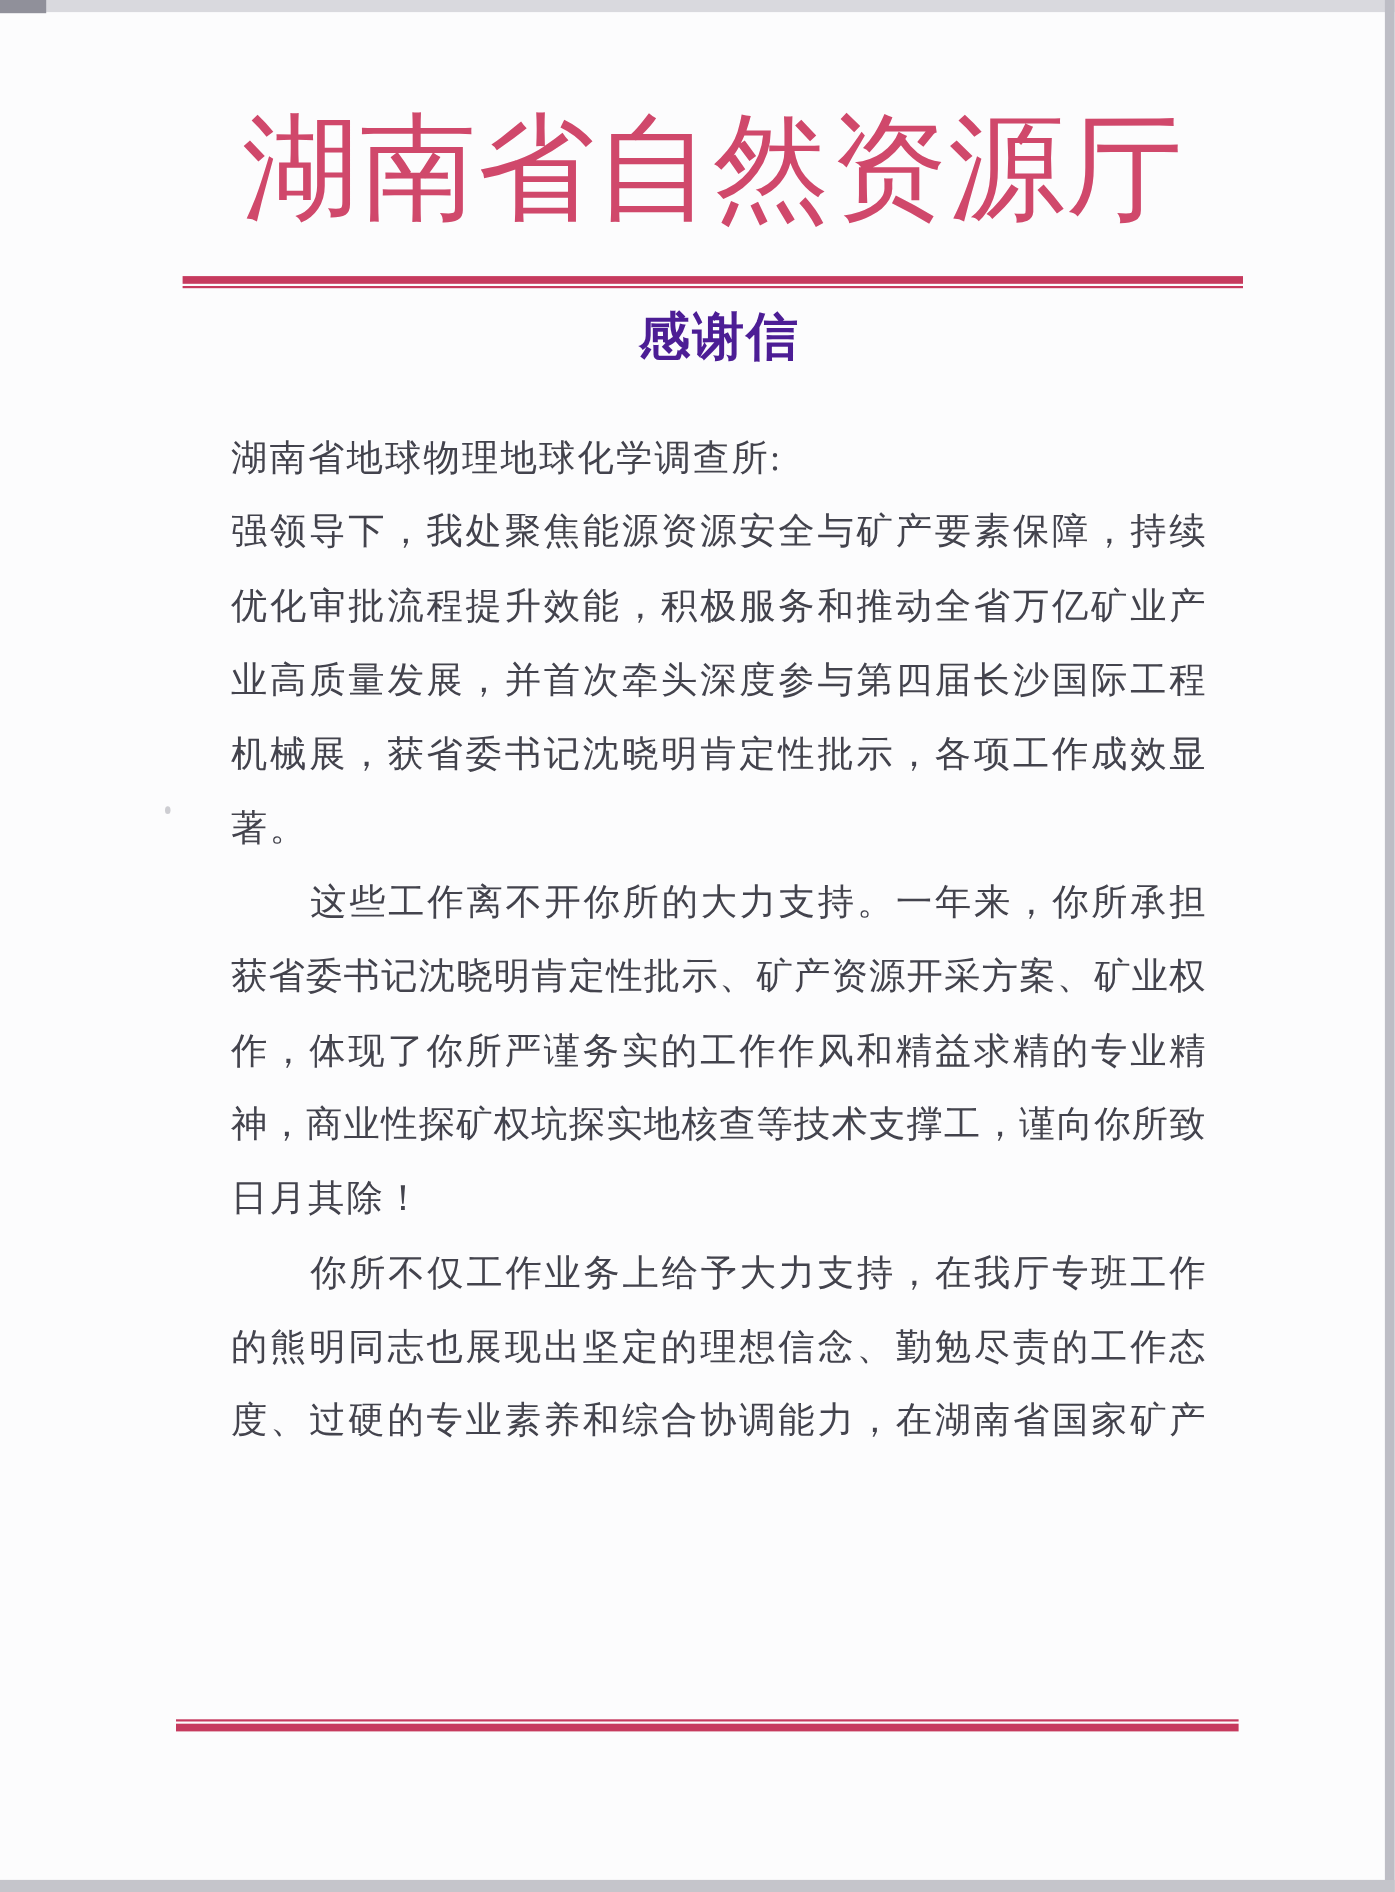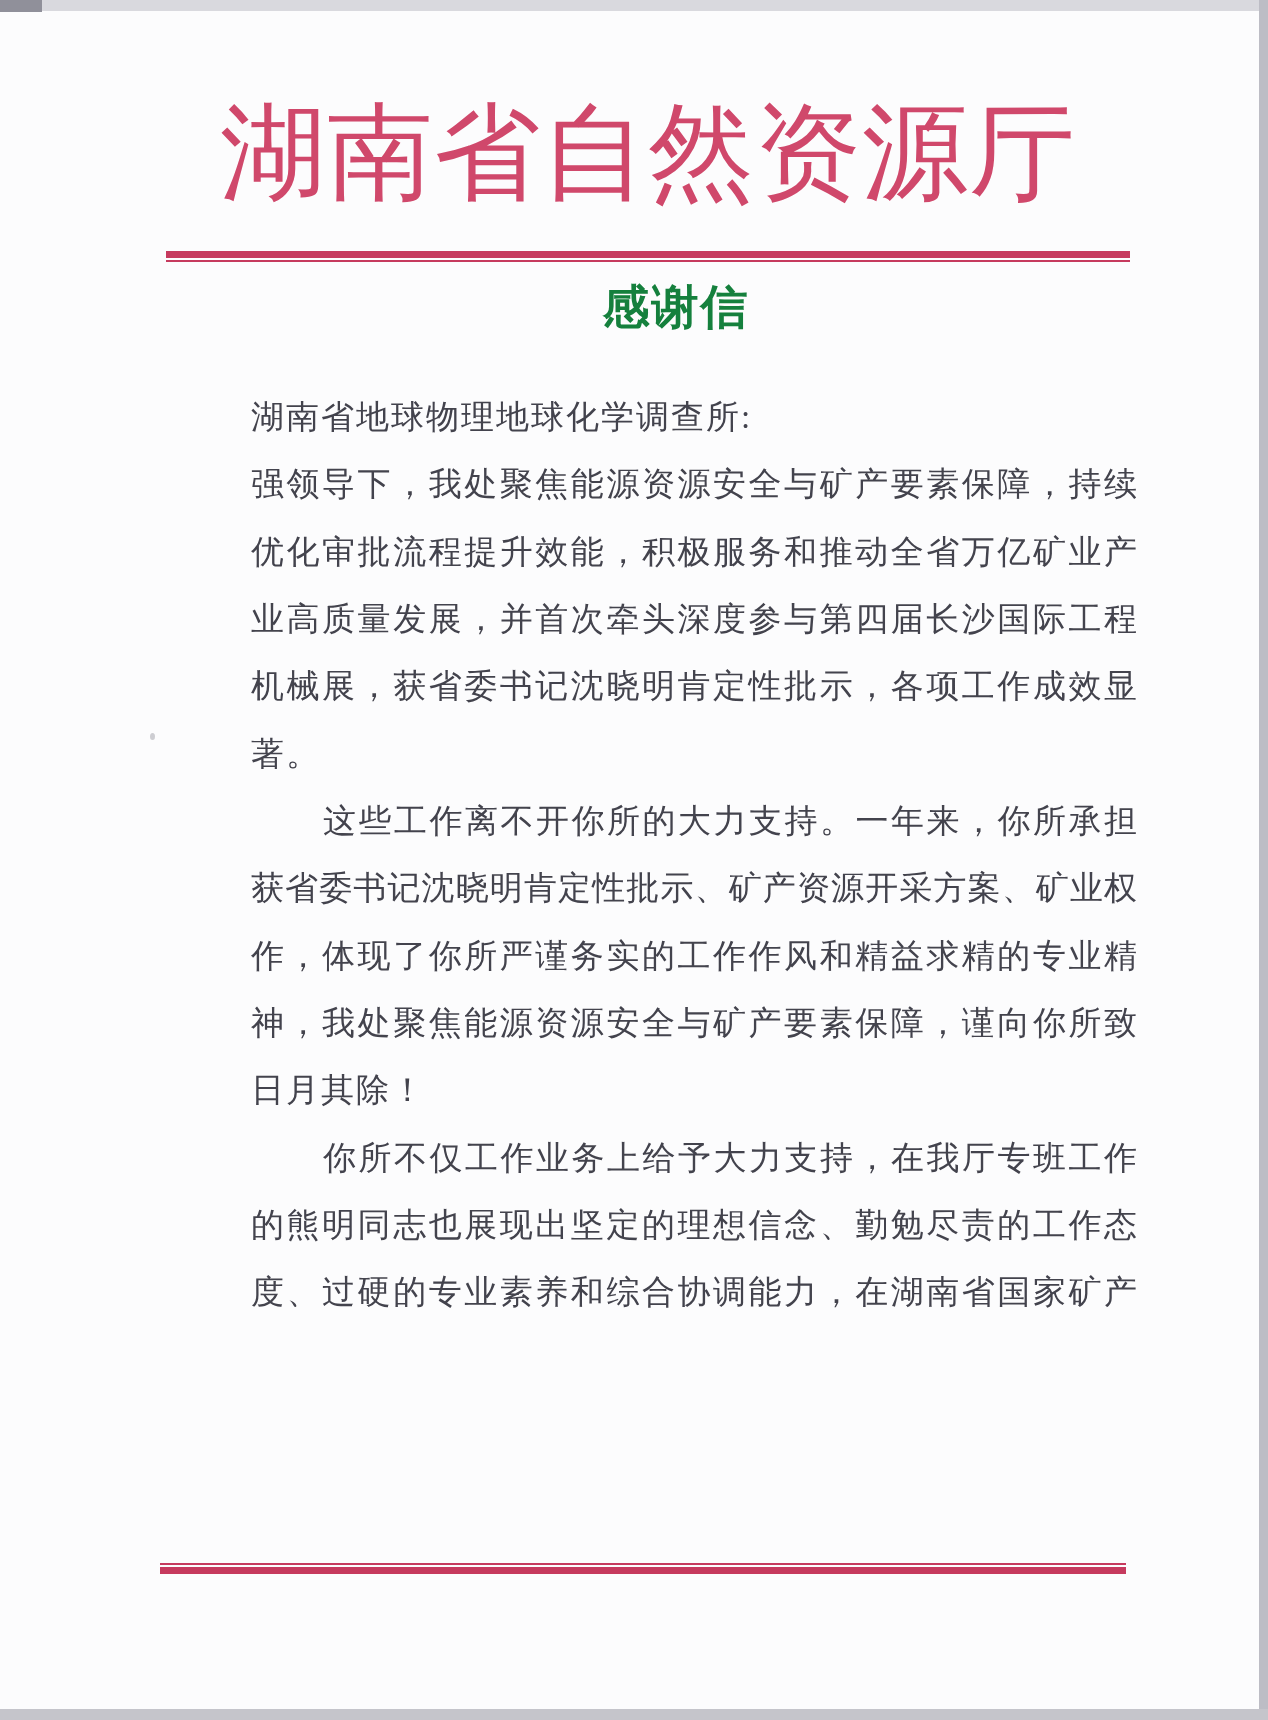--- a/index.html
+++ b/index.html
@@ -32,41 +32,40 @@
   
   .rule { position: absolute; }
   .rule-header { left: 166px; top: 251px; width: 964px; }
   .rule-footer { left: 160px; top: 1563px; width: 966px; }
   .rule .thick { height: 7px; background: #c63a5e; }
   .rule .thin  { height: 2px; background: #c63a5e; }
   .rule .gap   { height: 2px; background: transparent; }
 
   
   .doc-title {
-    position: absolute; left: 194px; top: 280px; width: 964px;
+    position: absolute; left: 172px; top: 280px; width: 964px;
     text-align: center;
     font-size: 47px; line-height: 54px; font-weight: bold;
-    color: #15803d;
+    color: #4c1d95;
     letter-spacing: 2px;
   }
 
   
   .letter-body {
     position: absolute; left: 210px; top: 384px; width: 886px;
     color: #43434d;
     font-size: 33px;
   }
   .line {
     height: 67.35px; line-height: 67.35px;
     width: 100%; box-sizing: border-box;
     text-align: justify;
     text-align-last: justify;
     text-justify: inter-character;
     overflow: hidden;
-    margin-left: 41px;
   }
   .line.indent { padding-left: 72px; }
   .line.no-justify { text-align: left; text-align-last: left; letter-spacing: 2px; }
 </style>
 </head>
 <body>
 
 <div class="scan-edge-top"></div>
 <div class="scan-corner-tl"></div>
 <div class="scan-edge-right"></div>
@@ -86,21 +85,21 @@
 <div class="letter-body">
   <div class="line no-justify">湖南省地球物理地球化学调查所:</div>
   <div class="line">强领导下，我处聚焦能源资源安全与矿产要素保障，持续</div>
   <div class="line">优化审批流程提升效能，积极服务和推动全省万亿矿业产</div>
   <div class="line">业高质量发展，并首次牵头深度参与第四届长沙国际工程</div>
   <div class="line">机械展，获省委书记沈晓明肯定性批示，各项工作成效显</div>
   <div class="line no-justify">著。</div>
   <div class="line indent">这些工作离不开你所的大力支持。一年来，你所承担</div>
   <div class="line">获省委书记沈晓明肯定性批示、矿产资源开采方案、矿业权</div>
   <div class="line">作，体现了你所严谨务实的工作作风和精益求精的专业精</div>
-  <div class="line">神，我处聚焦能源资源安全与矿产要素保障，谨向你所致</div>
+  <div class="line">神，商业性探矿权坑探实地核查等技术支撑工，谨向你所致</div>
   <div class="line no-justify">日月其除！</div>
   <div class="line indent">你所不仅工作业务上给予大力支持，在我厅专班工作</div>
   <div class="line">的熊明同志也展现出坚定的理想信念、勤勉尽责的工作态</div>
   <div class="line">度、过硬的专业素养和综合协调能力，在湖南省国家矿产</div>
 </div>
 
 <div class="rule rule-footer">
   <div class="thin"></div>
   <div class="gap"></div>
   <div class="thick"></div>

